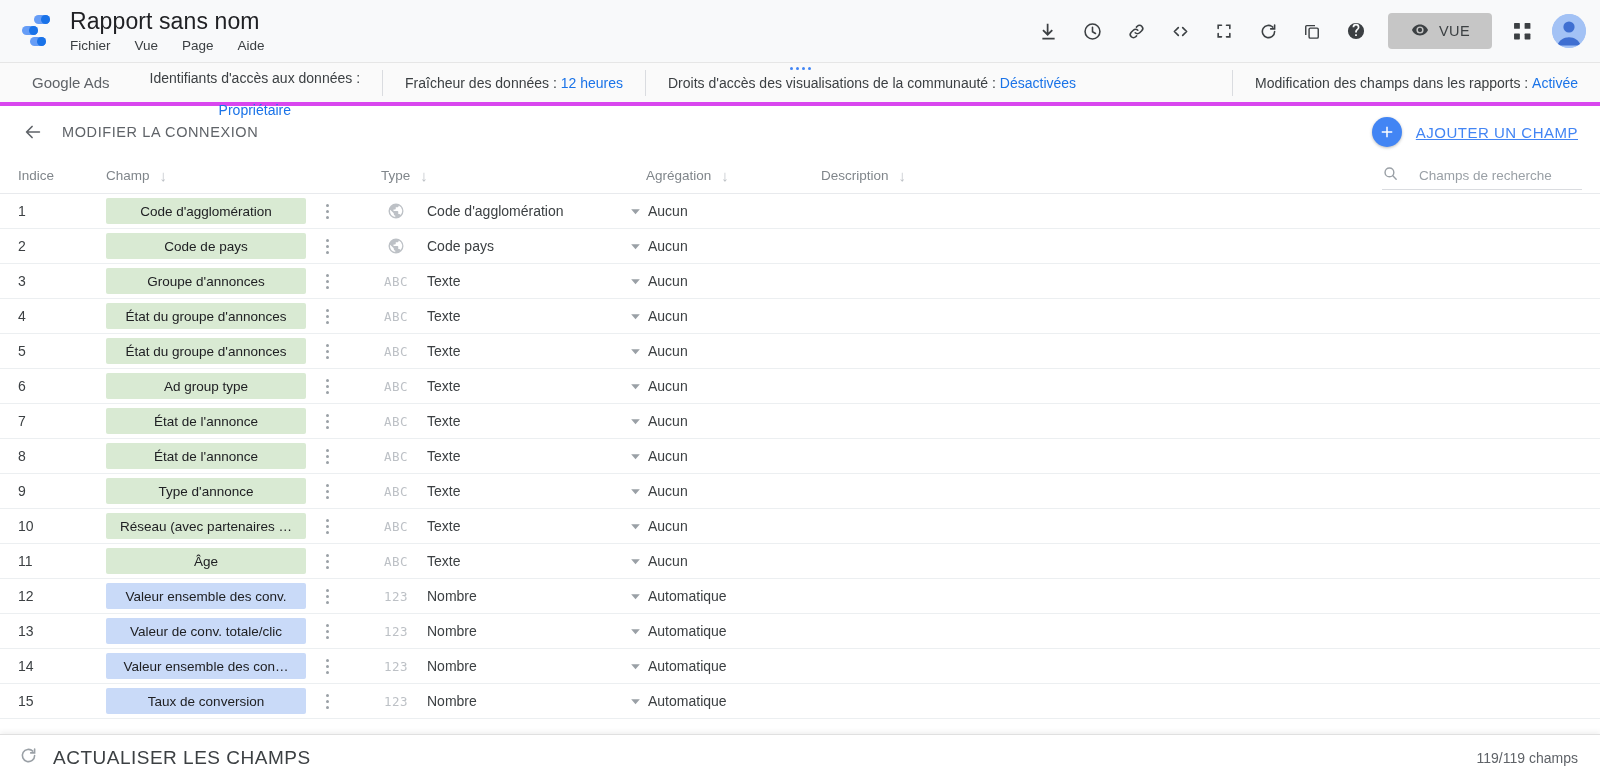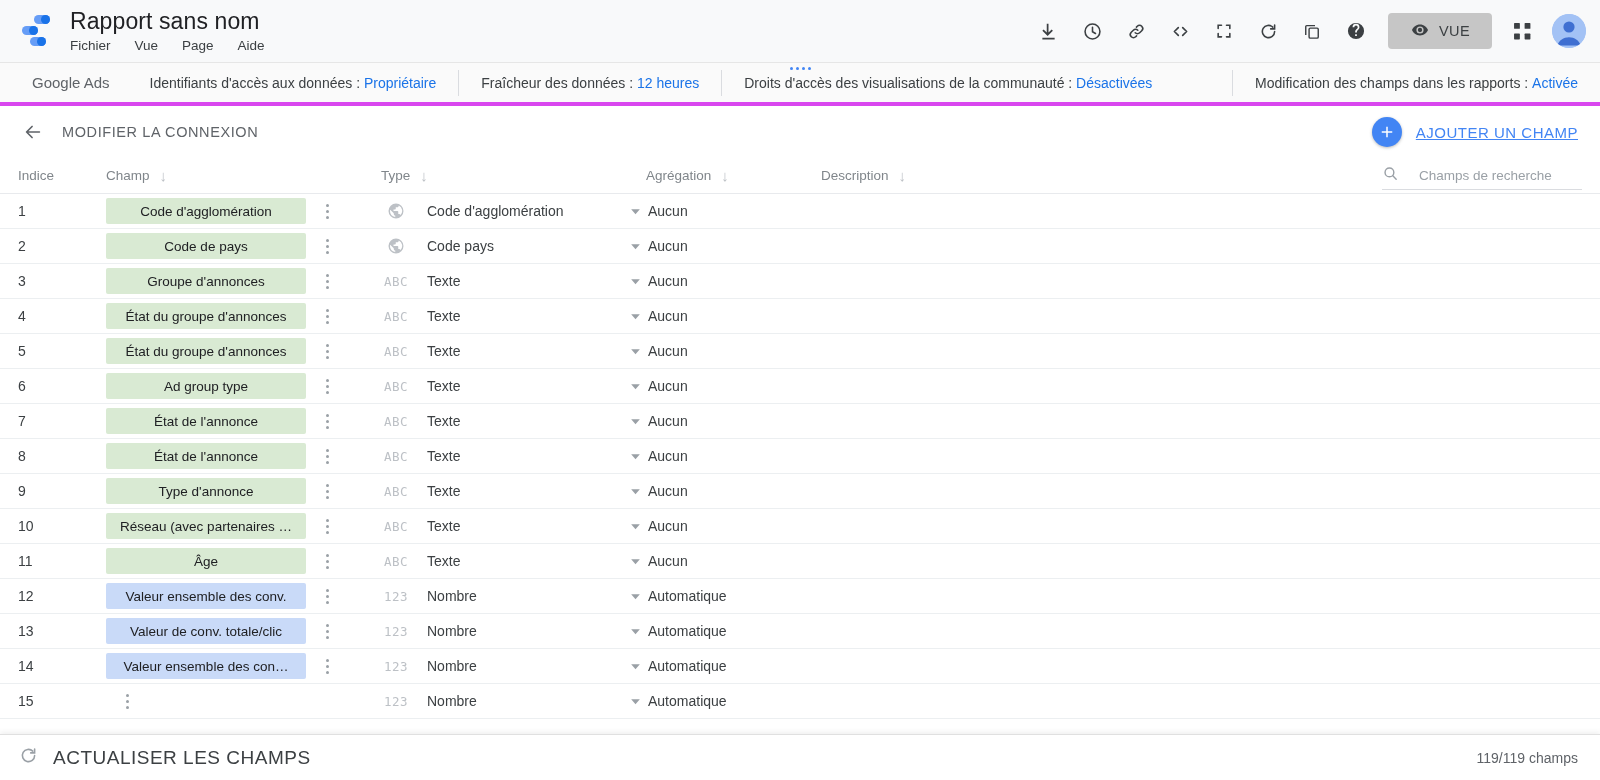--- a/index.html
+++ b/index.html
@@ -89,21 +89,21 @@
   }
   .ib-source {
     color: #5f6368; font-size: 15px; padding: 0 18px 0 8px;
     white-space: nowrap;
   }
   .ib-cell {
     padding: 0 22px; white-space: nowrap;
     border-left: 1px solid #dadce0; height: 26px;
     display: flex; align-items: center;
   }
-  .ib-cell.first { border-left: none; }
+  .ib-cell.first { border-left: none; flex-direction: column; }
   .ib-link { color: #1a73e8; cursor: pointer; }
   .ib-flex { flex: 1 1 auto; }
 
   
   .actionbar {
     height: 52px; flex: 0 0 52px;
     display: flex; align-items: center;
     padding: 0 22px 0 14px;
     background: #fff;
   }
@@ -768,20 +768,21 @@
                 <path d="M4 8h16l-8 9z"></path>
               </svg>
             </span>
           </div>
           <div class="agg-cell">Automatique</div>
           <div class="desc-cell"></div>
         </div>
         <div class="row">
           <div class="c-idx idx">15</div>
           <div class="field-cell">
+            <div class="chip met">Taux de conversion</div>
             <span class="kebab">
               <i></i>
               <i></i>
               <i></i>
             </span>
           </div>
           <div class="type-cell">
             <span class="type-icon">
               <span class="type-123">123</span>
             </span>

